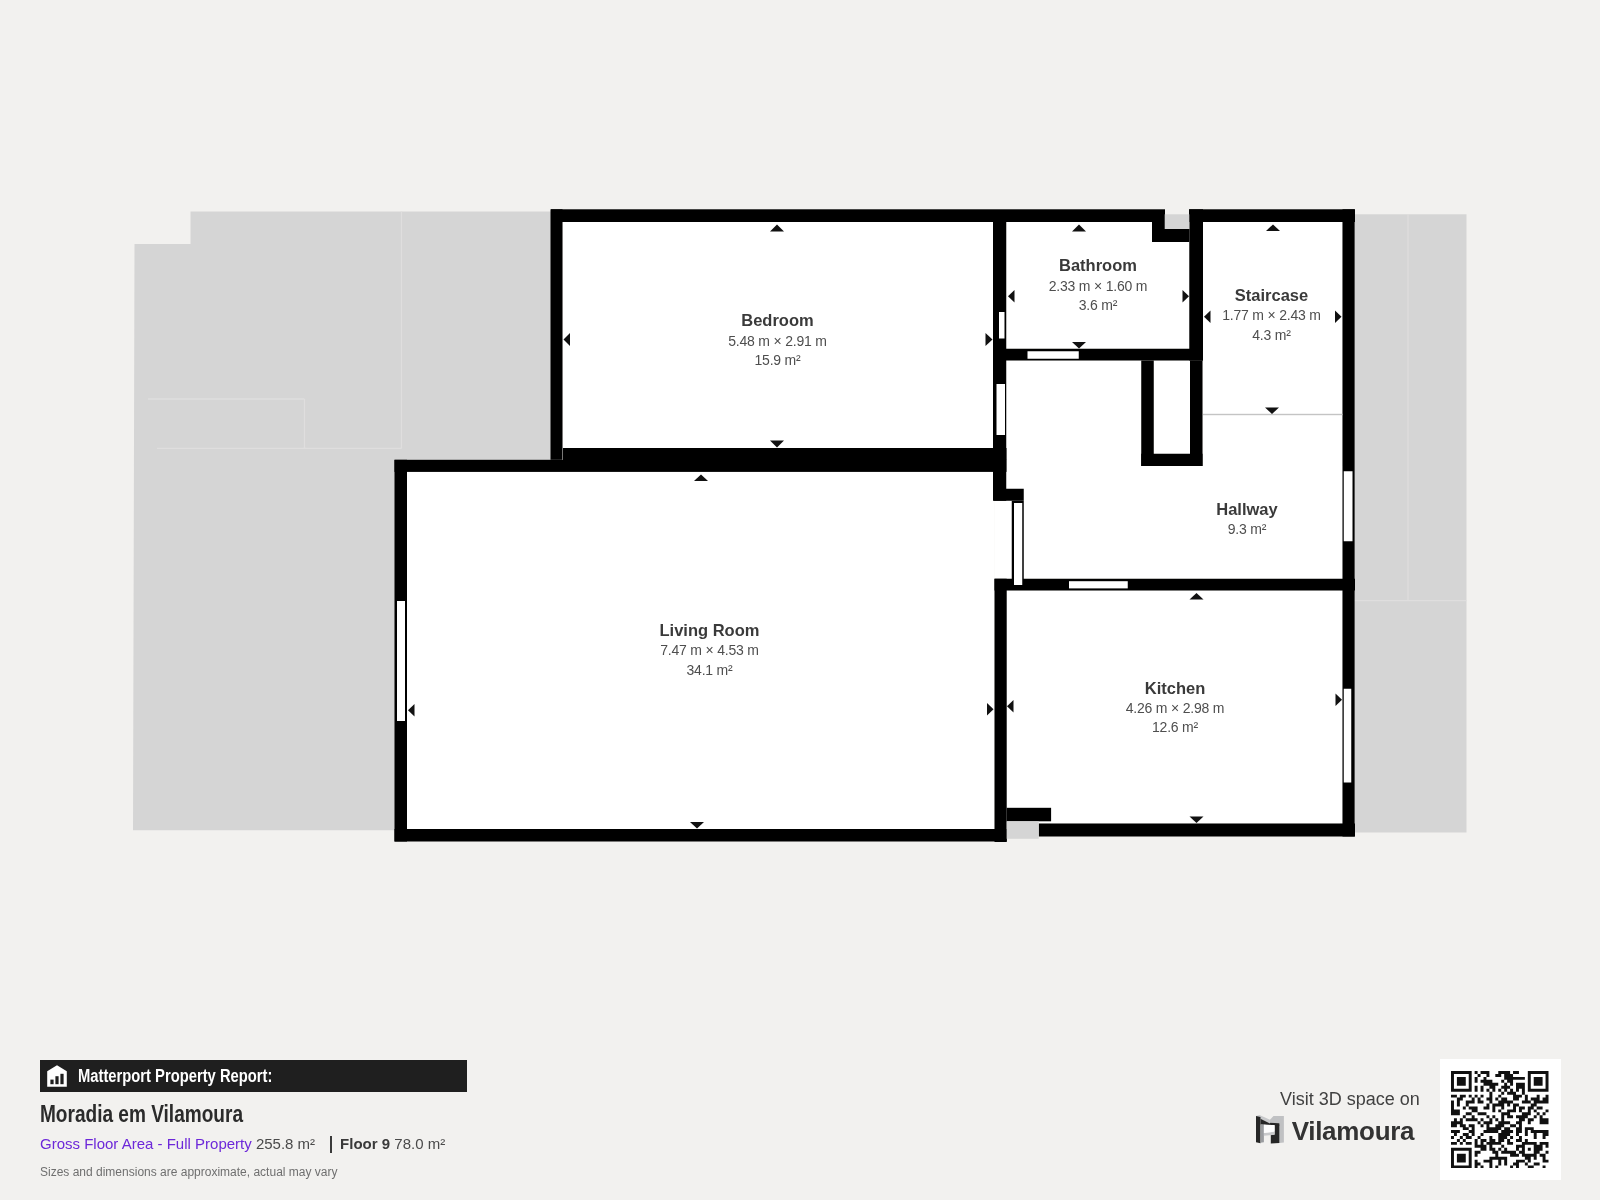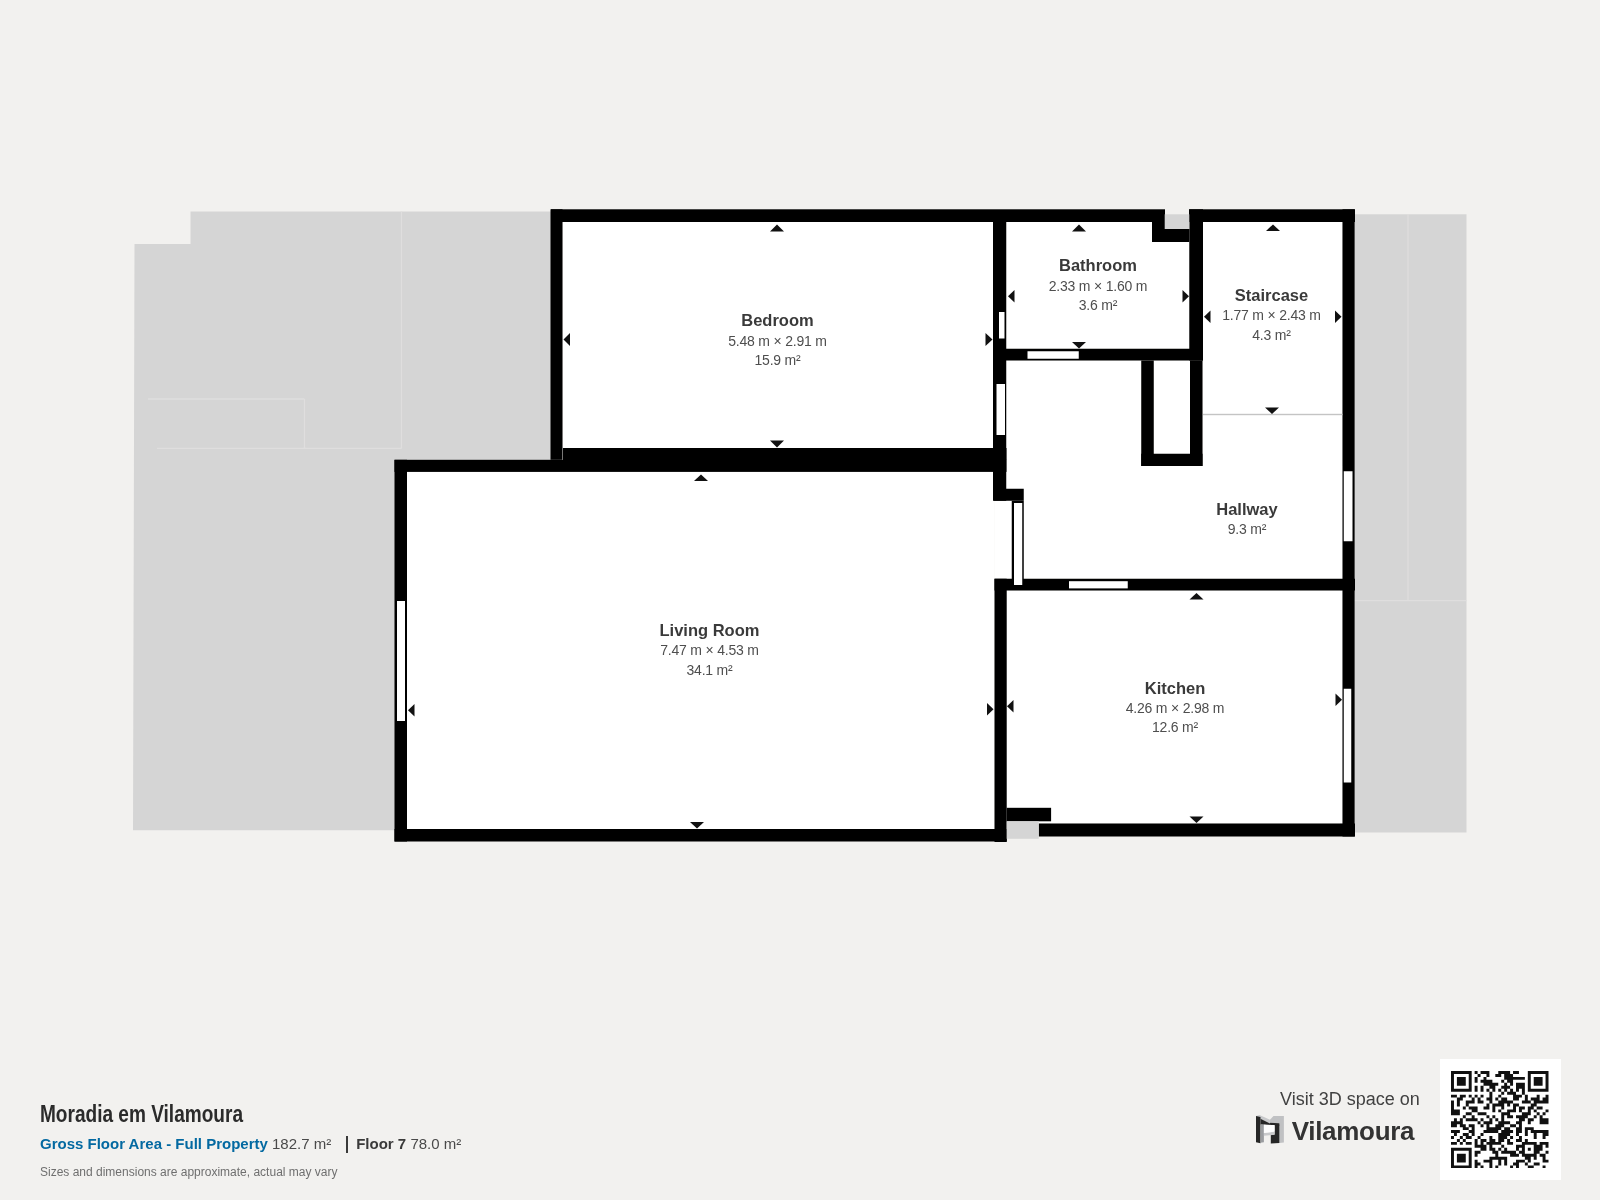--- a/index.html
+++ b/index.html
@@ -87,23 +87,34 @@
 <text x="1271.5" y="339.6" class="rd">4.3 m²</text>
 <text x="1247" y="515" class="rn">Hallway</text>
 <text x="1247" y="534.3" class="rd">9.3 m²</text>
 <text x="709.5" y="635.8" class="rn">Living Room</text>
 <text x="709.5" y="655.0999999999999" class="rd">7.47 m × 4.53 m</text>
 <text x="709.5" y="674.5999999999999" class="rd">34.1 m²</text>
 <text x="1175" y="693.6" class="rn">Kitchen</text>
 <text x="1175" y="712.9" class="rd">4.26 m × 2.98 m</text>
 <text x="1175" y="732.4" class="rd">12.6 m²</text>
 </svg>
+<div class="abs" style="left:40px;top:1060.2px;width:427px;height:31.5px;background:#1f1f1f;display:flex;align-items:center">
+  <div style="margin-left:6.5px">
+        <svg width="20" height="22" viewBox="0 0 20 22" style="display:block">
+<path d="M10 0.3 L19.8 6.3 V21.7 H0.2 V6.3 Z" fill="#fff"></path>
+<rect x="3.4" y="14.6" width="3.2" height="4.6" fill="#1f1f1f"></rect>
+<rect x="8.4" y="11.2" width="3.2" height="8" fill="#1f1f1f"></rect>
+<rect x="13.4" y="8.8" width="3.2" height="10.4" fill="#1f1f1f"></rect>
+</svg>
+      </div>
+  <div style="margin-left:11px;padding-top:2px;color:#fff;font-weight:bold;font-size:18px;transform:scaleX(0.82);transform-origin:left center;white-space:nowrap">Matterport Property Report:</div>
+</div>
 <div class="abs" style="left:40px;top:1099.5px;font-size:24px;font-weight:bold;color:#2b2b2b;transform:scaleX(0.794);transform-origin:left top;white-space:nowrap">Moradia em Vilamoura</div>
 <div class="abs" style="left:40px;top:1135.2px;font-size:15px;color:#4a4a4a;white-space:nowrap">
-  <span style="font-weight:bold;color:#0369a1">Gross Floor Area - Full Property</span> <span>182.7 m²</span><span style="display:inline-block;width:2px;height:17px;background:#3a3a3a;margin:0 8px 0 15px;vertical-align:-3.5px"></span><span style="font-weight:bold;color:#3a3a3a">Floor 7</span> <span>78.0 m²</span>
+  <span style="font-weight:normal;color:#6d28d9">Gross Floor Area - Full Property</span> <span>255.8 m²</span><span style="display:inline-block;width:2px;height:17px;background:#3a3a3a;margin:0 8px 0 15px;vertical-align:-3.5px"></span><span style="font-weight:bold;color:#3a3a3a">Floor 9</span> <span>78.0 m²</span>
 </div>
 <div class="abs" style="left:40px;top:1165.3px;font-size:12px;color:#6f6f6f">Sizes and dimensions are approximate, actual may vary</div>
 <div class="abs" style="left:1280px;top:1089px;width:140px;font-size:18px;color:#414141;white-space:nowrap">Visit 3D space on</div>
 <svg style="position:absolute;left:1255.9px;top:1115.4px" width="28.2" height="29" viewBox="0 0 28.2 29">
 <polygon points="0,1 3.5,0 14,4.8 14,8.6 4.5,3.8" fill="#c8c9cb"></polygon>
 <polygon points="14,4.8 17.5,0.9 27.9,1.1 27.9,27.4 23.4,27.9 23.4,8.2 14,7.8" fill="#c0c1c3"></polygon>
 <polygon points="0,1 4.5,2 4.5,28.2 0,27.2" fill="#262626"></polygon>
 <polygon points="4.5,3.8 14,8.6 14,10.3 4.5,9.4" fill="#262626"></polygon>
 <polygon points="14,7.8 23.4,8.2 23.4,10.5 14,10.3" fill="#262626"></polygon>
 <polygon points="4.5,9.4 7.9,9.6 7.9,27.3 4.5,27.8" fill="#9b9da0"></polygon>

